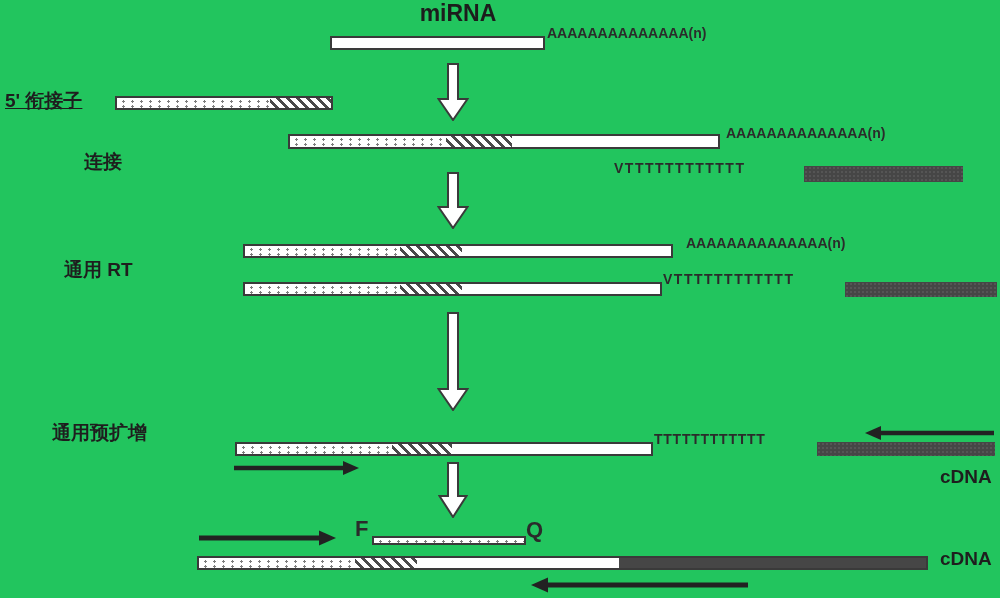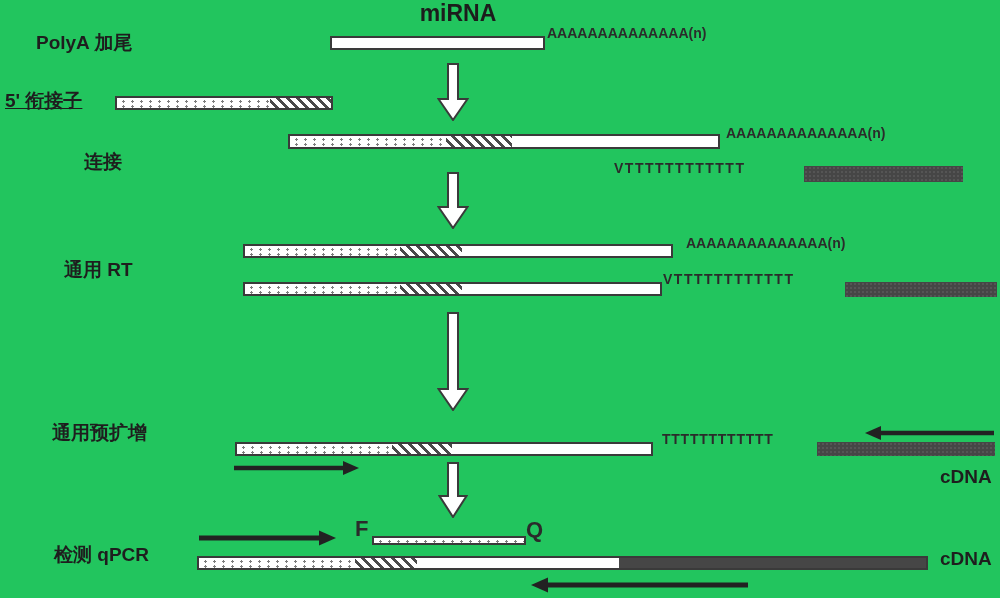--- a/index.html
+++ b/index.html
@@ -3,21 +3,21 @@
 <meta charset="utf-8">
 <style>
   html,body{margin:0;padding:0;background:#fff;}
   #canvas{
     position:relative;width:1000px;height:598px;background:#22c55e;
     font-family:"Liberation Sans",sans-serif;overflow:hidden;
   }
   .label{position:absolute;font-weight:bold;font-size:19px;color:#1e1e1e;white-space:nowrap;}
   .seq{position:absolute;font-weight:bold;font-size:14px;color:#2b2b2b;white-space:nowrap;letter-spacing:0;}
   .seq.vt{letter-spacing:1.5px;}
-  .seq.tt{letter-spacing:0.75px;margin-left:8px;}
+  .seq.tt{letter-spacing:0.75px;}
   .fq{position:absolute;font-weight:bold;font-size:22px;color:#2b2b2b;}
   .title{position:absolute;font-weight:600;font-size:23px;color:#1c1c1c;text-align:center;}
   .cdna{position:absolute;font-weight:bold;font-size:19px;color:#1e1e1e;}
   .bar{position:absolute;display:flex;box-sizing:border-box;border:2px solid #3a3a3a;background:#fff;}
   .seg{height:100%;}
   .seg.dot{
     background-color:#fff;
     background-image:radial-gradient(circle,#7d7d7d 1px,transparent 1.4px);
     background-size:9px 5px;background-position:2px 1px;
   }
@@ -31,21 +31,20 @@
   }
   .arrow{position:absolute;}
   svg{display:block;}
 </style>
 </head>
 <body>
 
 <div id="canvas">
 
   <div class="title" style="left:402px;top:0;width:112px;">miRNA</div>
-  <div class="label" style="left:36px;top:30px;">PolyA 加尾</div>
   <div class="bar" style="left:330px;top:36px;width:215px;height:14px;">
     <div class="seg white" style="flex:1;"></div>
   </div>
   <div class="seq" style="left:547px;top:25px;">AAAAAAAAAAAAAA(n)</div>
 
   <div class="arrow" style="left:437px;top:63px;">
     <svg width="32" height="58" viewBox="0 0 32 58">
         <path d="M11 1 H21 V36 H30.5 L16 57 L1.5 36 H11 Z" fill="#ffffff" stroke="#3a3a3a" stroke-width="2"></path>
       </svg>
   </div>
@@ -114,21 +113,20 @@
       </svg>
   </div>
   <div class="cdna" style="left:940px;top:466px;">cDNA</div>
 
   <div class="arrow" style="left:438px;top:462px;">
     <svg width="30" height="56" viewBox="0 0 30 56">
         <path d="M10 1 H20 V34 H28.5 L15 55 L1.5 34 H10 Z" fill="#ffffff" stroke="#3a3a3a" stroke-width="2"></path>
       </svg>
   </div>
 
-  <div class="label" style="left:54px;top:542px;">检测 qPCR</div>
   <div class="arrow" style="left:197px;top:529px;">
     <svg width="140" height="19" viewBox="0 0 140 19">
         <line x1="2" y1="9" x2="123" y2="9" stroke="#222222" stroke-width="5"></line>
         <path d="M122 1.5 L139 9 L122 16.5 Z" fill="#222222"></path>
       </svg>
   </div>
   <div class="fq" style="left:355px;top:516px;">F</div>
   <div class="bar" style="left:372px;top:536px;width:154px;height:9px;">
     <div class="seg dot" style="flex:1;"></div>
   </div>

